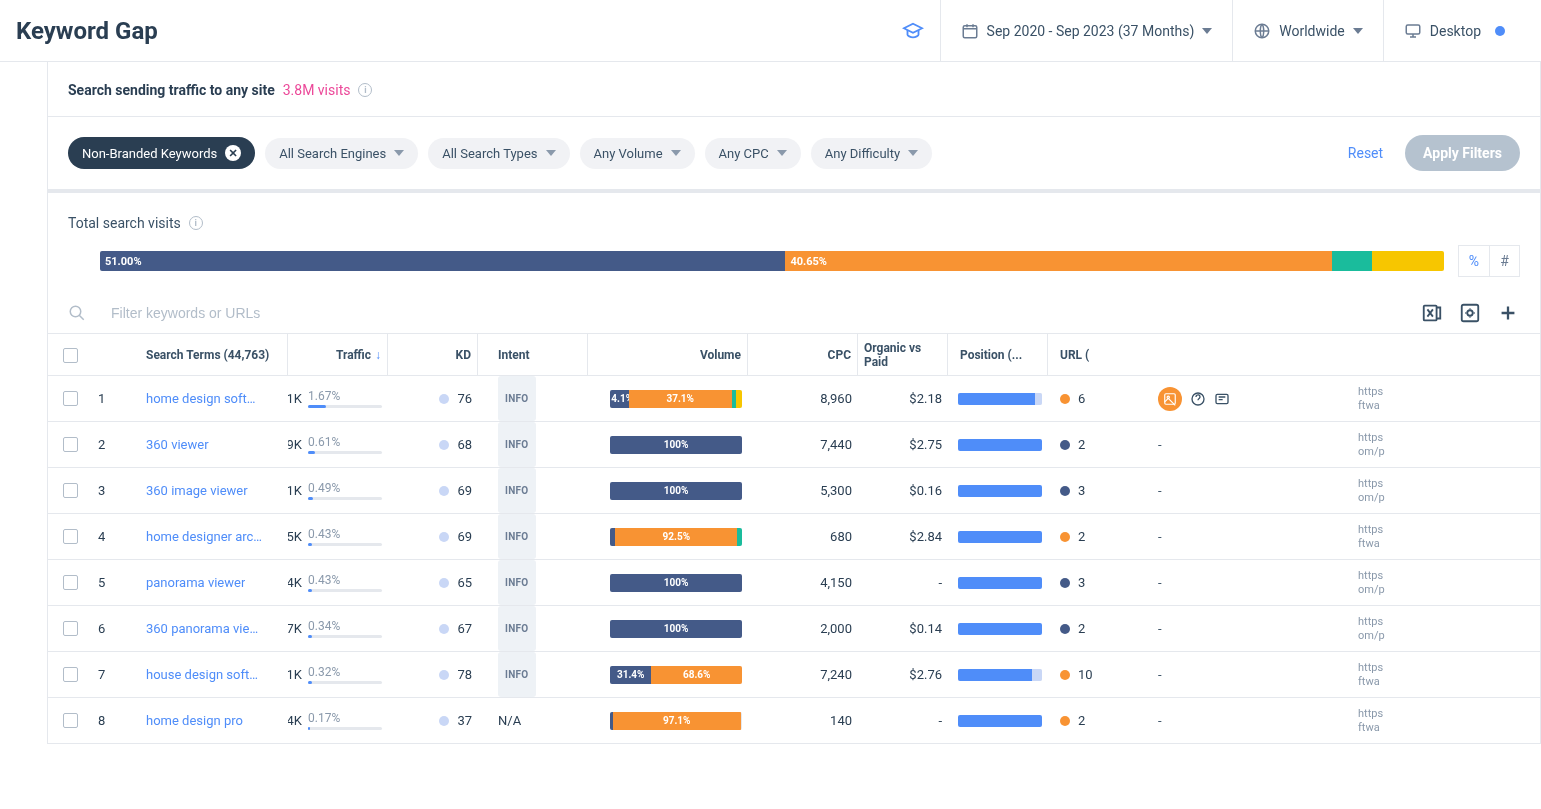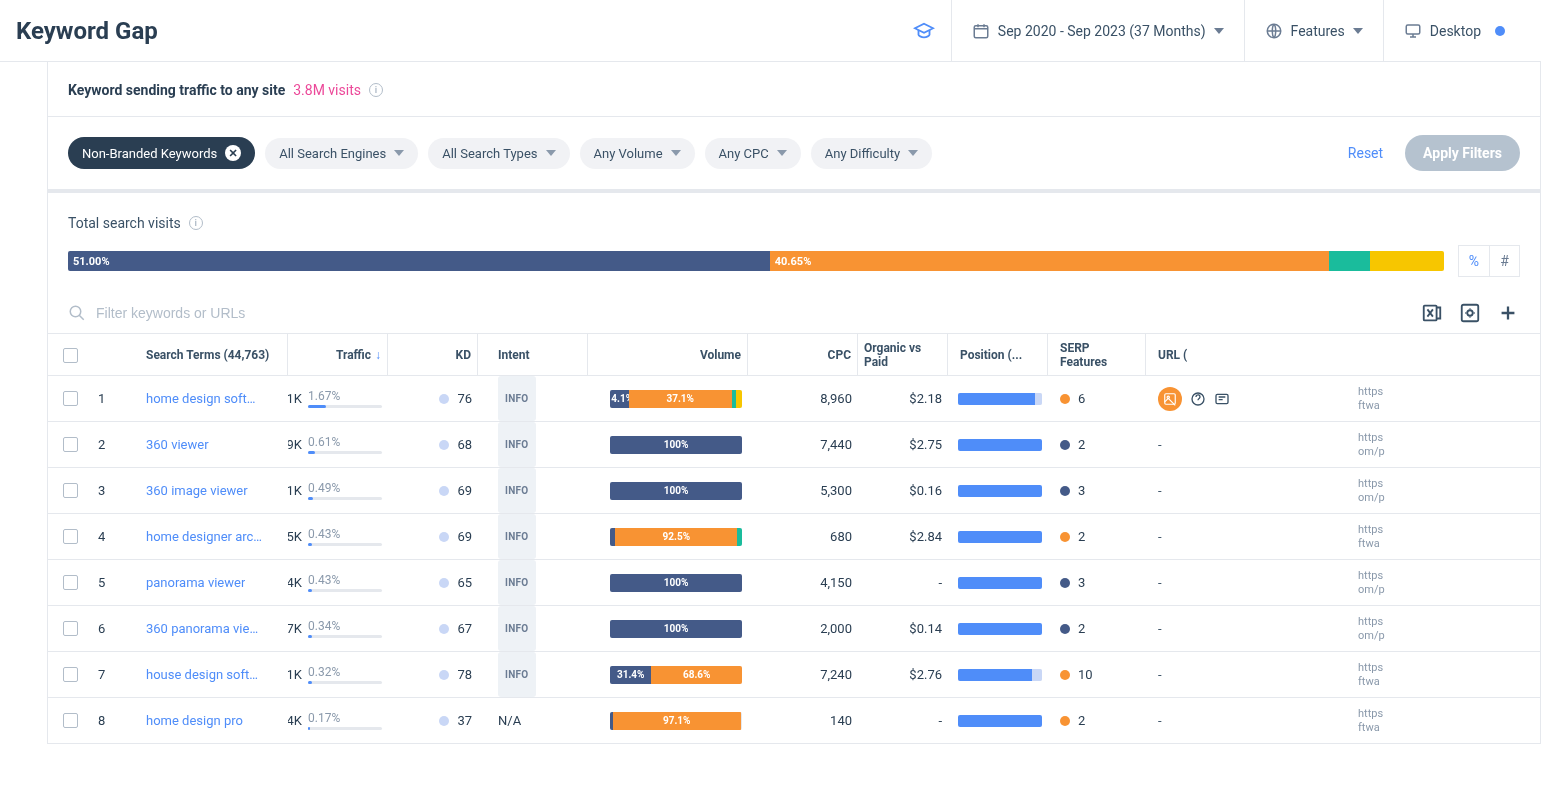--- a/index.html
+++ b/index.html
@@ -128,21 +128,21 @@
     }
     .total-visits {
       padding: 22px 20px 0 20px;
     }
     .total-visits-label {
       display: flex; align-items: center; gap: 8px;
       font-size: 14px; color: #3a5166;
       margin-bottom: 14px;
     }
     .share-row {
-      display: flex; align-items: center; gap: 14px;
+      display: flex; align-items: center; gap: 14px; margin-left: 32px;
     }
     .share-bar {
       flex: 1;
       height: 20px;
       display: flex;
       border-radius: 2px;
       overflow: hidden;
       position: relative;
     }
     .share-seg {
@@ -167,21 +167,21 @@
     }
     .share-toggle-btn.active { color: #4f8df9; }
     .share-toggle-btn + .share-toggle-btn { border-left: 1px solid #e5e8ed; }
     .table-controls {
       padding: 24px 20px 8px 20px;
       display: flex;
       align-items: center;
       gap: 14px;
     }
     .search-input-wrap {
-      display: flex; align-items: center; gap: 10px; flex: 1;
+      display: flex; align-items: center; gap: 25px; flex: 1;
     }
     .search-input {
       border: none;
       outline: none;
       font-size: 14px;
       color: #3a5166;
       flex: 1;
     }
     .search-input::placeholder { color: #b2bdc9; }
     .icon-btn {
@@ -297,42 +297,42 @@
           <path d="M0 0l5 6 5-6z"></path>
         </svg>
     </div>
     <div class="top-control-item">
       <span class="top-control-icon">
         <svg width="18" height="18" viewBox="0 0 24 24" fill="none" stroke="currentColor" stroke-width="2">
             <circle cx="12" cy="12" r="9"></circle>
             <path d="M3 12h18M12 3c3 3 3 15 0 18M12 3c-3 3-3 15 0 18"></path>
           </svg>
       </span>
-      <span>Features</span>
+      <span>Worldwide</span>
       <svg class="chevron-down" viewBox="0 0 10 6" fill="#6b7c93">
           <path d="M0 0l5 6 5-6z"></path>
         </svg>
     </div>
     <div class="top-control-item">
       <span class="top-control-icon">
         <svg width="18" height="18" viewBox="0 0 24 24" fill="none" stroke="currentColor" stroke-width="2">
             <rect x="3" y="4" width="18" height="12" rx="2"></rect>
             <path d="M8 20h8M12 16v4"></path>
           </svg>
       </span>
       <span>Desktop</span>
       <span class="blue-dot-platform"></span>
     </div>
   </div>
 </div>
 
 <div class="content">
 
   <div class="section-header">
-    <span class="label-strong">Keyword sending traffic to any site</span>
+    <span class="label-strong">Search sending traffic to any site</span>
     <span class="label-muted">3.8M visits</span>
     <span class="info-icon">i</span>
   </div>
 
   <div class="filters-row">
     <div class="chip chip-dark">
       <span>Non-Branded Keywords</span>
       <span class="chip-close">✕</span>
     </div>
     <div class="chip">
@@ -429,21 +429,20 @@
       <div class="th right">
           <span>Traffic</span>
           <span class="sort-arrow">↓</span>
         </div>
       <div class="th right">KD</div>
       <div class="th" style="padding-left:20px">Intent</div>
       <div class="th right">Volume</div>
       <div class="th right">CPC</div>
       <div class="th right">Organic vs Paid</div>
       <div class="th" style="padding-left:12px">Position (...</div>
-      <div class="th" style="padding-left:12px">SERP Features</div>
       <div class="th" style="border-right:none;padding-left:12px">URL (</div>
     </div>
     <div id="tbody">
         <div class="tbody-row tall">
           <div class="td checkbox-cell">
             <div class="checkbox"></div>
           </div>
           <div class="td">1</div>
           <div class="td">
             <span class="link-text">home design soft…</span>

